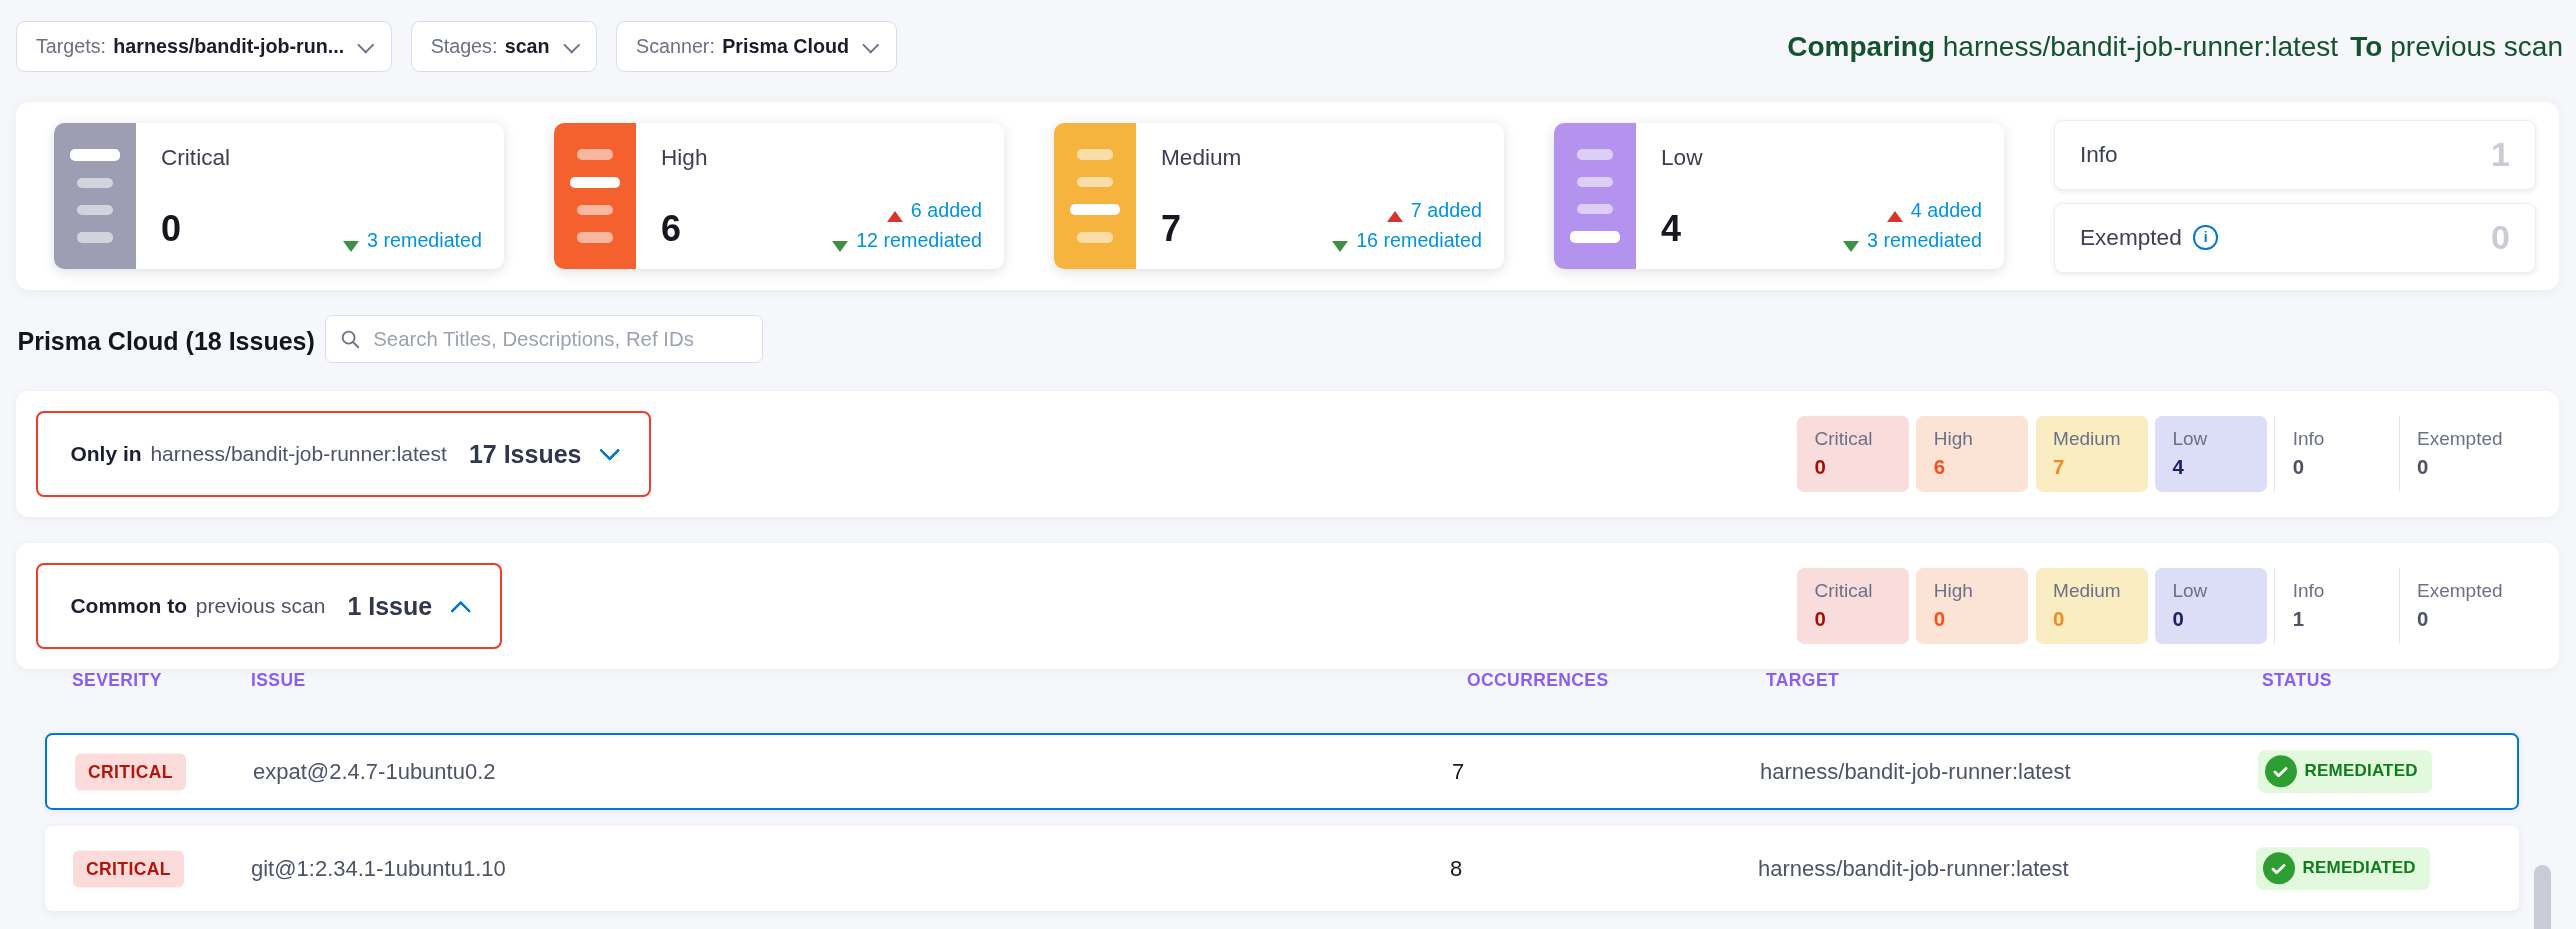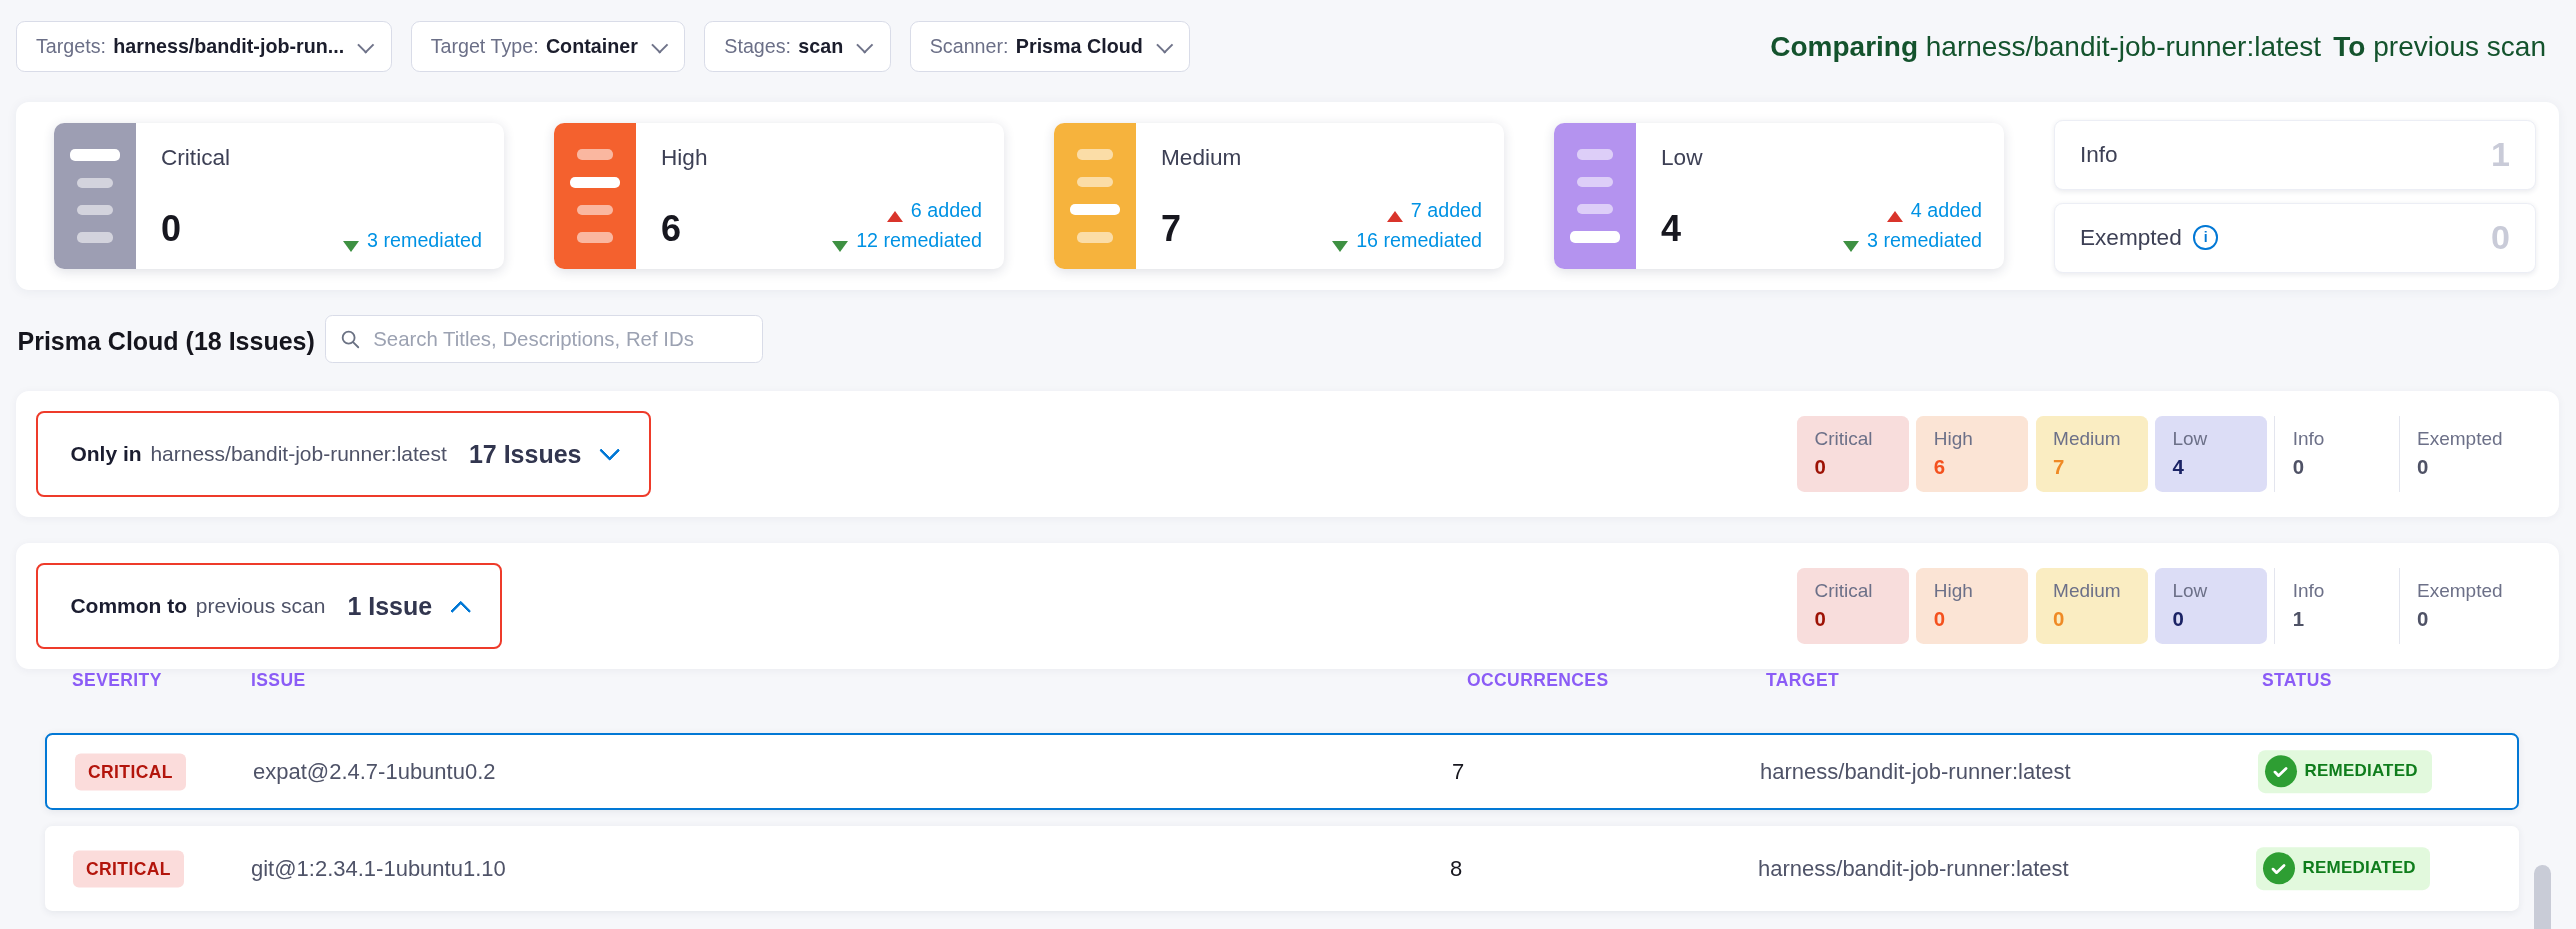--- a/index.html
+++ b/index.html
@@ -1,19 +1,19 @@
 <!DOCTYPE html>
 <html style="font-size:11.7px"><head>
 <meta charset="utf-8">
 <style>
   html,body{margin:0;padding:0;}
   .page{position:relative;width:2576px;height:930px;background:#f6f7fa;overflow:hidden;
         font-family:"Liberation Sans",sans-serif;-webkit-font-smoothing:antialiased;}
   
-  .filter-bar{position:absolute;left:16px;top:20.4px;right:30px;display:flex;align-items:center;gap:19px;height:53px;}
+  .filter-bar{position:absolute;left:16px;top:20.4px;right:13px;display:flex;align-items:center;gap:19px;height:53px;}
   .filter{display:inline-flex;align-items:center;height:51px;padding:0 19px;background:#fff;
           border:1.5px solid #d9dce8;border-radius:8.8px;font-size:19.7px;cursor:pointer;white-space:nowrap;
           font-family:inherit;}
   .f-label{color:#6b6f87;margin-right:7.3px;}
   .f-value{color:#1b1d2c;font-weight:bold;}
   .chev{margin-left:16px;width:9.5px;height:9.5px;border-right:2.2px solid #6f7389;border-bottom:2.2px solid #6f7389;
         transform:rotate(45deg);margin-top:-4.4px;}
   .comparing{margin-left:auto;font-size:28px;color:#14532d;white-space:nowrap;}
   .comparing b{font-weight:bold;}
   .comparing .sp{margin-left:4.4px;}
@@ -107,25 +107,20 @@
 
 <div class="page">
 
   <div class="filter-bar">
     <button class="filter">
       <span class="f-label">Targets:</span>
       <span class="f-value">harness/bandit-job-run...</span>
       <span class="chev"></span>
     </button>
     <button class="filter">
-      <span class="f-label">Target Type:</span>
-      <span class="f-value">Container</span>
-      <span class="chev"></span>
-    </button>
-    <button class="filter">
       <span class="f-label">Stages:</span>
       <span class="f-value">scan</span>
       <span class="chev"></span>
     </button>
     <button class="filter">
       <span class="f-label">Scanner:</span>
       <span class="f-value">Prisma Cloud</span>
       <span class="chev"></span>
     </button>
     <div class="comparing">

